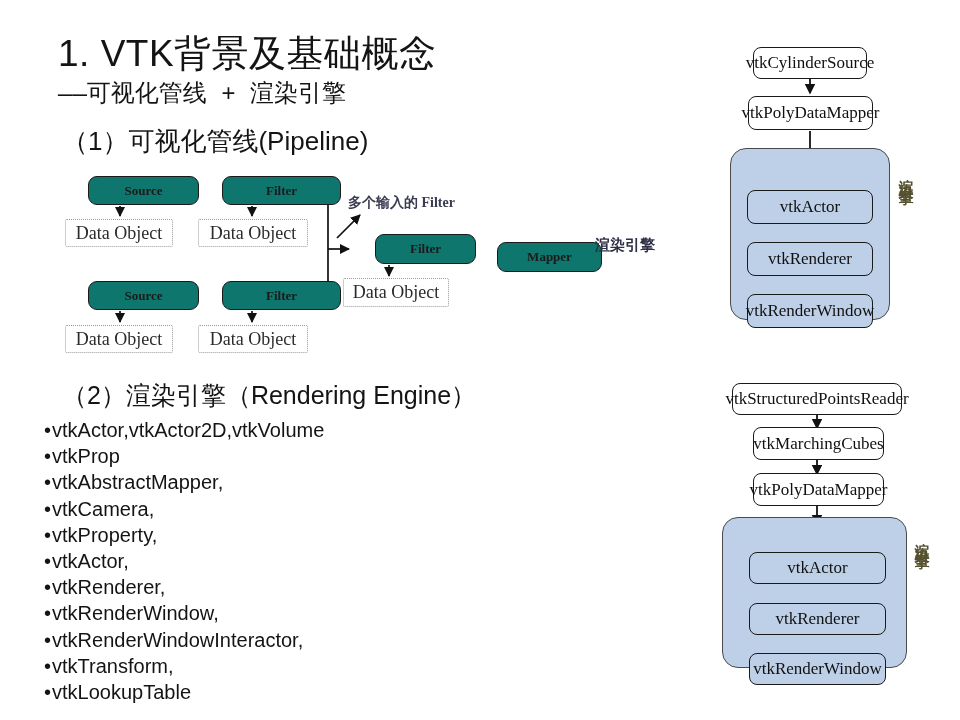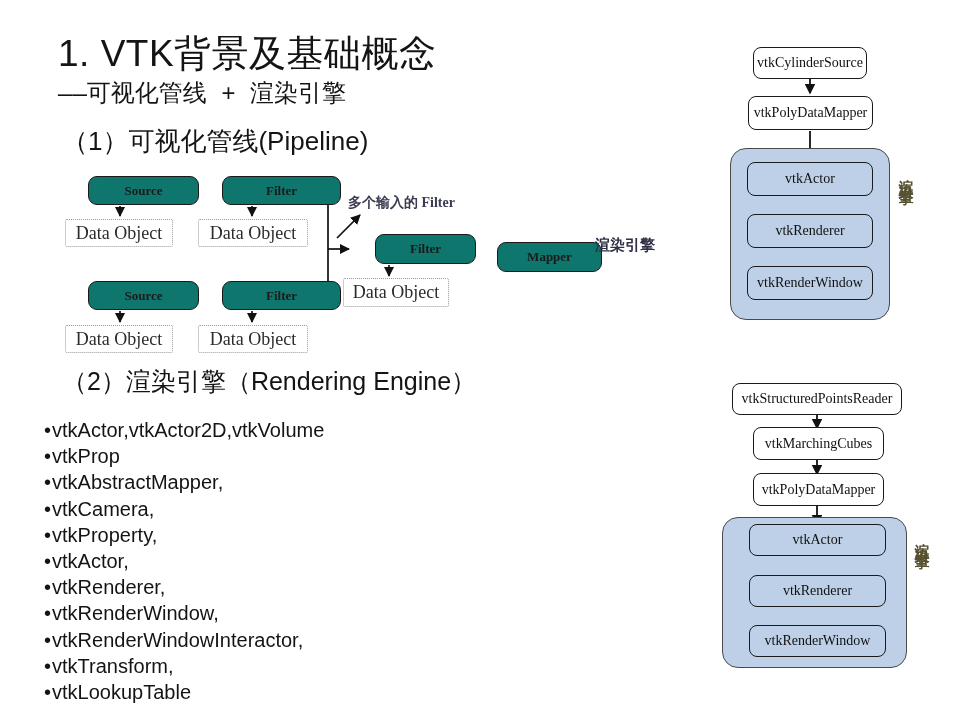--- a/index.html
+++ b/index.html
@@ -37,21 +37,21 @@
     white-space: nowrap;
     font-family: Liberation Mono, monospace;
   }
   #section1-heading {
     left: 62px; top: 124px;
     font-size: 26px;
     color: #141414;
     white-space: nowrap;
   }
   #section2-heading {
-    left: 62px; top: 365px;
+    left: 62px; top: 379px;
     font-size: 25px;
     color: #141414;
     white-space: nowrap;
   }
 
   
   #bullet-list {
     left: 44px; top: 417px;
     width: 480px;
   }
@@ -120,26 +120,27 @@
   .fbox {
     position: absolute;
     border: 1.4px solid #1a1a1a;
     border-radius: 8px;
     background: #ffffff;
     box-sizing: border-box;
     display: flex;
     align-items: center;
     justify-content: center;
     font-family: "Liberation Serif", serif;
-    font-size: 14px;
+    font-size: 17px;
     color: #101010;
     white-space: nowrap;
   }
   .fbox-blue {
     background: #bdd0e7;
+    margin-top: 28px;
   }
   .engine-panel {
     position: absolute;
     border: 1.4px solid #4a4a4a;
     border-radius: 16px;
     background: #bdd0e7;
     box-sizing: border-box;
   }
   .engine-vlabel {
     position: absolute;

